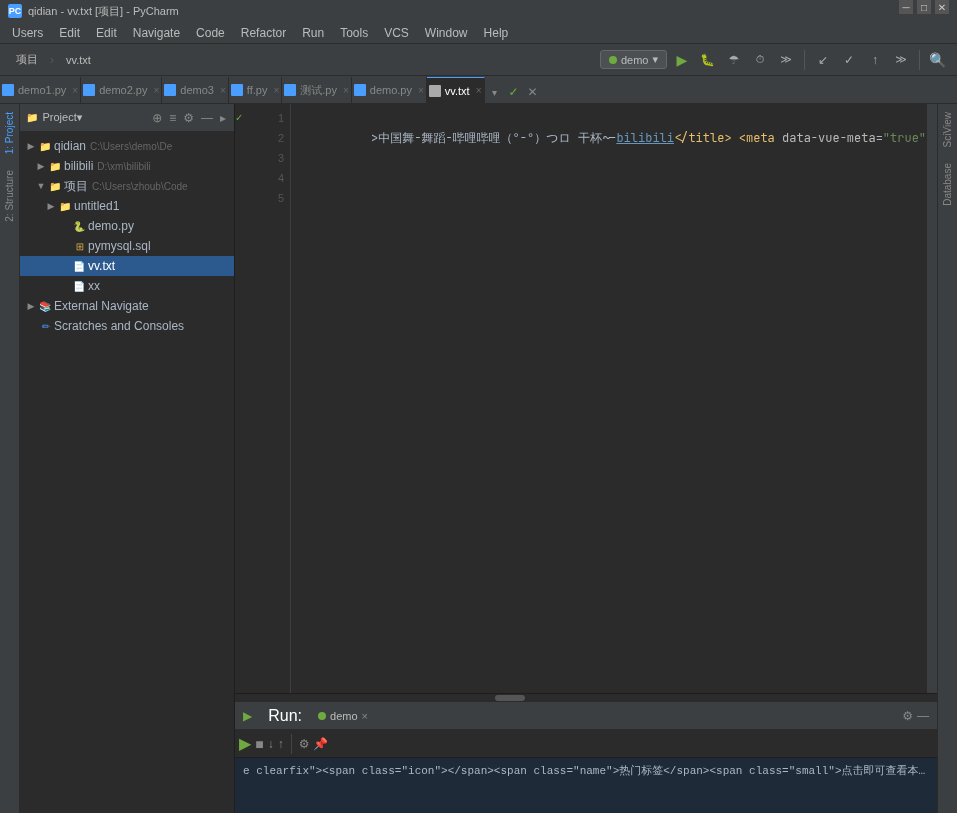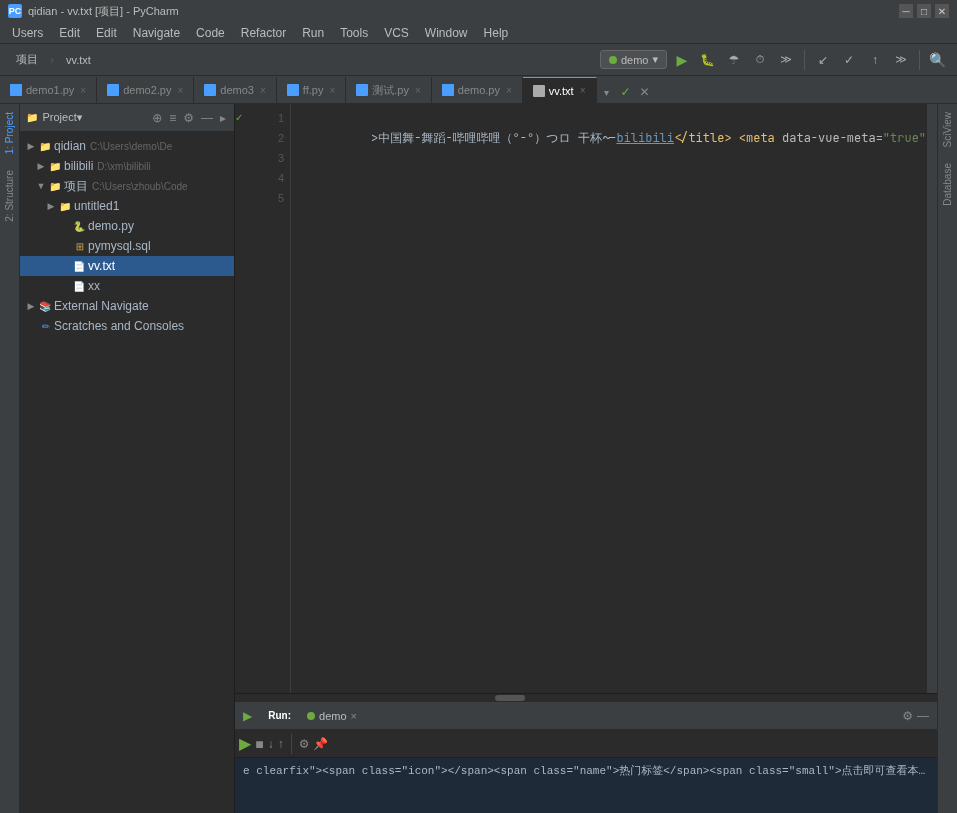--- a/index.html
+++ b/index.html
@@ -13,21 +13,20 @@
       overflow: hidden;
       display: flex;
       flex-direction: column;
     }
 
     
     .title-bar {
       height: 22px;
       background: #3c3f41;
       display: flex;
-      align-items: center;
       justify-content: space-between;
       padding: 0 8px;
       font-size: 11px;
       color: #bbbbbb;
       flex-shrink: 0;
     }
     .title-bar-left {
       display: flex;
       align-items: center;
       gap: 6px;
@@ -141,21 +140,21 @@
       background: #3c3f41;
       display: flex;
       align-items: flex-end;
       flex-shrink: 0;
       border-bottom: 1px solid #2b2b2b;
       overflow: hidden;
     }
     .tab {
       display: flex;
       align-items: center;
-      padding: 4px 10px;
+      padding: 4px 2px;
       font-size: 11px;
       color: #888;
       cursor: pointer;
       border-right: 1px solid #2b2b2b;
       height: 26px;
       gap: 4px;
       background: #3c3f41;
       white-space: nowrap;
     }
     .tab.active {
@@ -375,24 +374,23 @@
       height: 28px;
       background: #3c3f41;
       display: flex;
       align-items: center;
       padding: 0 8px;
       gap: 8px;
       border-bottom: 1px solid #2b2b2b;
     }
     .bottom-tab {
       padding: 2px 8px;
-      font-size: 10px;
+      font-size: 16px;
       color: #888;
       cursor: pointer;
-      font-weight: bold;
     }
     .bottom-tab.active { color: #fff; }
     .bottom-panel-controls {
       margin-left: auto;
       display: flex;
       gap: 4px;
     }
     .bottom-content {
       flex: 1;
       background: #1e2a38;

